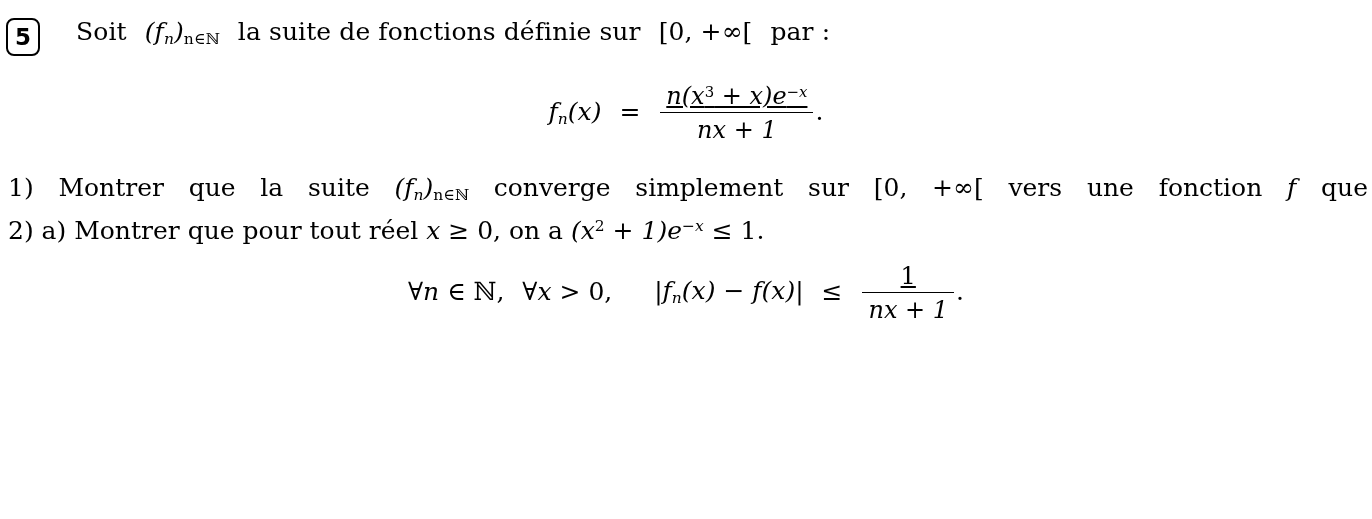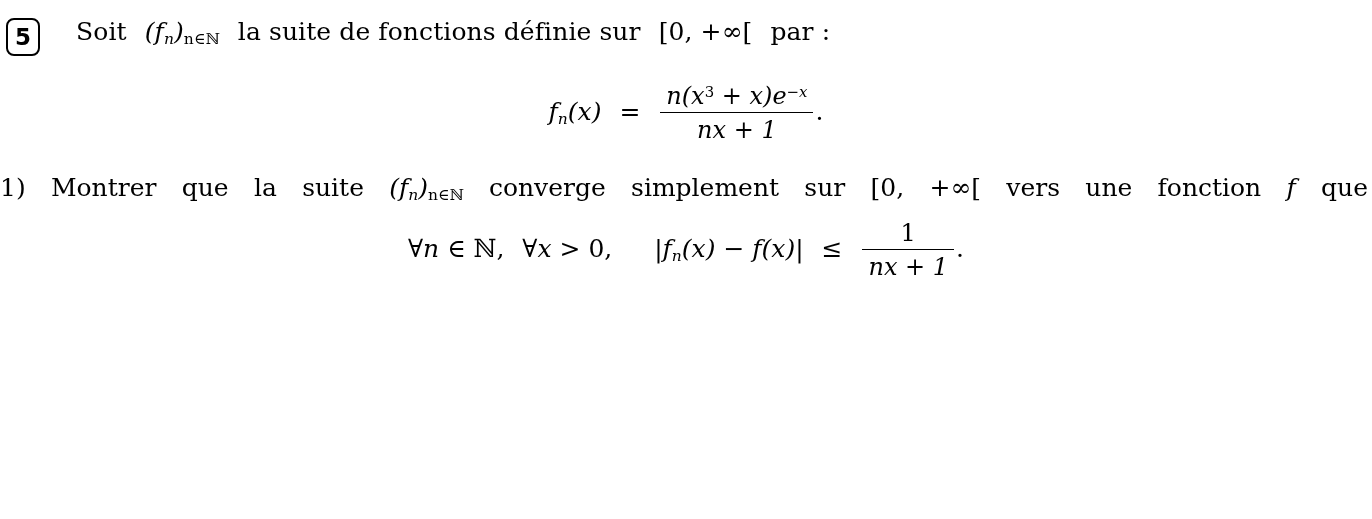--- a/index.html
+++ b/index.html
@@ -75,32 +75,33 @@
     display: inline-block;
     vertical-align: middle;
     text-align: center;
     margin: 0 2px;
   }
   .frac .num {
     display: block;
     padding: 0 6px 2px 6px;
     border-bottom: 1.6px solid #000;
     font-size: 24px;
+    text-decoration: underline;
   }
   .frac .den {
     display: block;
     padding: 3px 6px 0 6px;
     font-size: 24px;
   }
 
   
   .para {
     font-size: 25px;
     line-height: 1.3;
-    margin: 0 4px 0 0;
+    margin: 0 4px 0 8px;
   }
   .justify {
     text-align: justify;
     text-align-last: justify;
   }
   .p1 { margin-top: 28px; }
   .p1-l2 { text-align: left; margin-top: 2px; }
   .p2 { margin-top: 10px; }
   .p3 { margin-top: 8px; }
 
@@ -132,20 +133,23 @@
     <span class="frac">
       <span class="num math">n(x<sup class="sup-up">3</sup> + x)e<sup>−x</sup></span>
       <span class="den math">nx + 1</span>
     </span><span class="up">.</span>
   </div>
 
   <div class="para p1 justify">
     1) Montrer que la suite <span class="math">(f<sub>n</sub>)<sub class="sub-up">n∈ℕ</sub></span> converge simplement sur <span class="up">[0, +∞[</span> vers une fonction <span class="math">f</span> que
   </div>
 
+  <div class="para p2">
+    2) a) Montrer que pour tout réel <span class="math">x</span> ≥ 0, on a <span class="math">(x<sup class="sup-up">2</sup> + 1)e<sup>−x</sup></span> ≤ 1.
+  </div>
 
 
   <div class="display disp2">
     <span class="up">∀<span class="math">n</span> ∈ ℕ,</span>
     <span class="nspace"></span><span class="up">∀<span class="math">x</span> &gt; 0,</span>
     <span class="wspace"></span>
     <span class="math">|f<sub>n</sub>(x) − f(x)|</span>
     <span class="nspace"></span><span class="up">≤</span><span class="nspace"></span>
     <span class="frac">
       <span class="num up">1</span>

